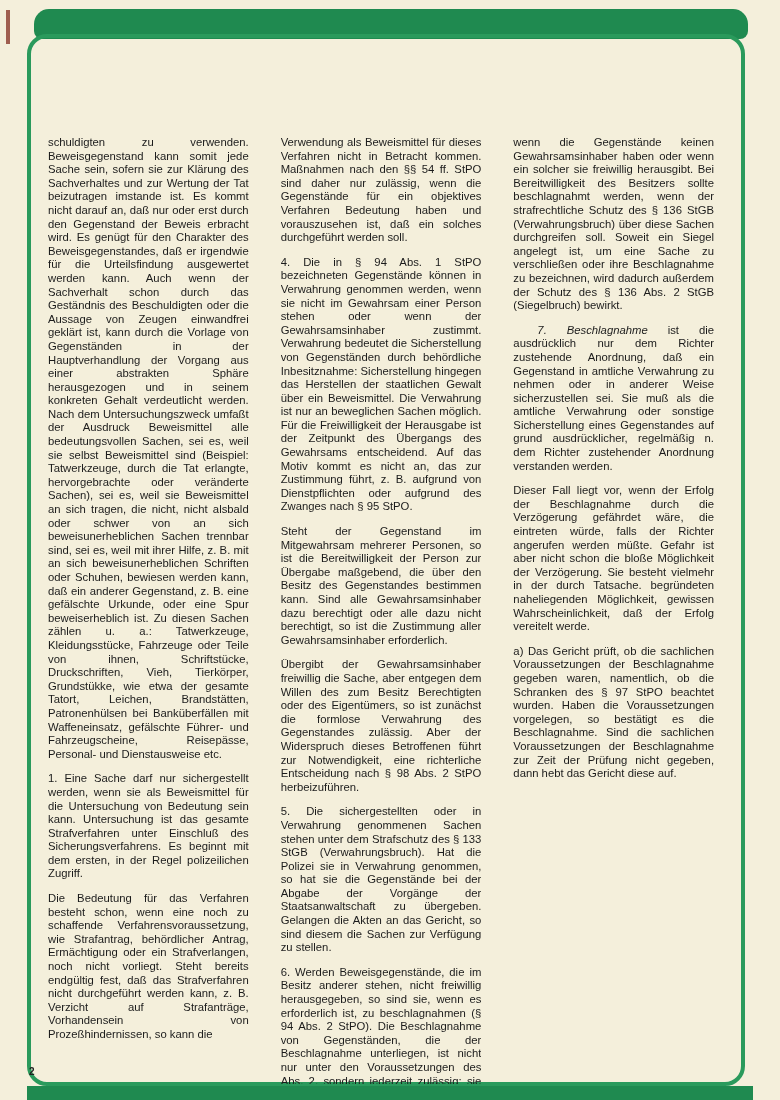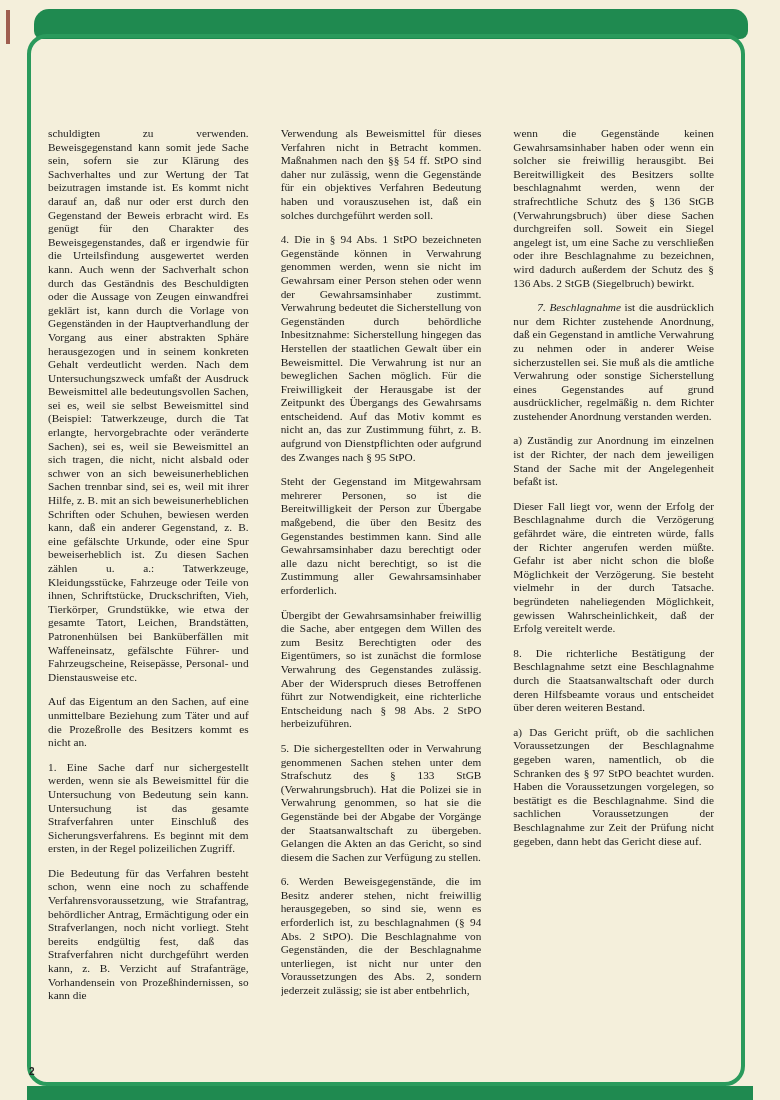--- a/index.html
+++ b/index.html
@@ -19,22 +19,22 @@
   }
   .bottom-bar{
     position:absolute;left:27px;top:1086px;width:726px;height:14px;
     background:#1f8a50;
   }
   .scan-artifact{
     position:absolute;left:6px;top:10px;width:4px;height:34px;
     background:#8a3a2c;opacity:.8;
   }
   .text-area{
-    position:absolute;left:48px;top:127px;width:666px;height:948px;
-    display:flex;gap:32px;font-family:Liberation Serif, serif;
+    position:absolute;left:48px;top:136px;width:666px;height:948px;
+    display:flex;gap:32px;
   }
   .col{
     width:212px;height:948px;overflow:hidden;
     font-size:11.3px;line-height:13.6px;color:#1b1b1b;
     text-align:justify;
     -webkit-hyphens:auto;hyphens:auto;
   }
   .col p{margin:0 0 11px 0;}
   .col p em{font-style:italic;margin-left:24px;}
   .page-number{
@@ -46,35 +46,32 @@
 <body>
 
 <div class="scan-artifact"></div>
 <div class="top-bar"></div>
 <div class="frame"></div>
 <div class="bottom-bar"></div>
 
 <div class="text-area">
   <div class="col" lang="de">
       <p>schuldigten zu verwenden. Beweisgegenstand kann somit jede Sache sein, sofern sie zur Klärung des Sachverhaltes und zur Wertung der Tat beizutragen imstande ist. Es kommt nicht darauf an, daß nur oder erst durch den Gegenstand der Beweis erbracht wird. Es genügt für den Charakter des Beweisgegenstandes, daß er irgendwie für die Urteilsfindung ausgewertet werden kann. Auch wenn der Sachverhalt schon durch das Geständnis des Beschuldigten oder die Aussage von Zeugen einwandfrei geklärt ist, kann durch die Vorlage von Gegenständen in der Hauptverhandlung der Vorgang aus einer abstrakten Sphäre herausgezogen und in seinem konkreten Gehalt verdeutlicht werden. Nach dem Untersuchungszweck umfaßt der Ausdruck Beweismittel alle bedeutungsvollen Sachen, sei es, weil sie selbst Beweismittel sind (Beispiel: Tatwerkzeuge, durch die Tat erlangte, hervorgebrachte oder veränderte Sachen), sei es, weil sie Beweismittel an sich tragen, die nicht, nicht alsbald oder schwer von an sich beweisunerheblichen Sachen trennbar sind, sei es, weil mit ihrer Hilfe, z. B. mit an sich beweisunerheblichen Schriften oder Schuhen, bewiesen werden kann, daß ein anderer Gegenstand, z. B. eine gefälschte Urkunde, oder eine Spur beweiserheblich ist. Zu diesen Sachen zählen u. a.: Tatwerkzeuge, Kleidungsstücke, Fahrzeuge oder Teile von ihnen, Schriftstücke, Druckschriften, Vieh, Tierkörper, Grundstükke, wie etwa der gesamte Tatort, Leichen, Brandstätten, Patronenhülsen bei Banküberfällen mit Waffeneinsatz, gefälschte Führer- und Fahrzeugscheine, Reisepässe, Personal- und Dienstausweise etc.</p>
-      <p>Auf das Eigentum an den Sachen, auf eine unmittelbare Beziehung zum Täter und auf die Prozeßrolle des Besitzers kommt es nicht an.</p>
       <p>1. Eine Sache darf nur sichergestellt werden, wenn sie als Beweismittel für die Untersuchung von Bedeutung sein kann. Untersuchung ist das gesamte Strafverfahren unter Einschluß des Sicherungsverfahrens. Es beginnt mit dem ersten, in der Regel polizeilichen Zugriff.</p>
       <p>Die Bedeutung für das Verfahren besteht schon, wenn eine noch zu schaffende Verfahrensvoraussetzung, wie Strafantrag, behördlicher Antrag, Ermächtigung oder ein Strafverlangen, noch nicht vorliegt. Steht bereits endgültig fest, daß das Strafverfahren nicht durchgeführt werden kann, z. B. Verzicht auf Strafanträge, Vorhandensein von Prozeßhindernissen, so kann die</p>
     </div>
   <div class="col" lang="de">
       <p>Verwendung als Beweismittel für dieses Verfahren nicht in Betracht kommen. Maßnahmen nach den §§ 54 ff. StPO sind daher nur zulässig, wenn die Gegenstände für ein objektives Verfahren Bedeutung haben und vorauszusehen ist, daß ein solches durchgeführt werden soll.</p>
       <p>4. Die in § 94 Abs. 1 StPO bezeichneten Gegenstände können in Verwahrung genommen werden, wenn sie nicht im Gewahrsam einer Person stehen oder wenn der Gewahrsamsinhaber zustimmt. Verwahrung bedeutet die Sicherstellung von Gegenständen durch behördliche Inbesitznahme: Sicherstellung hingegen das Herstellen der staatlichen Gewalt über ein Beweismittel. Die Verwahrung ist nur an beweglichen Sachen möglich. Für die Freiwilligkeit der Herausgabe ist der Zeitpunkt des Übergangs des Gewahrsams entscheidend. Auf das Motiv kommt es nicht an, das zur Zustimmung führt, z. B. aufgrund von Dienstpflichten oder aufgrund des Zwanges nach § 95 StPO.</p>
       <p>Steht der Gegenstand im Mitgewahrsam mehrerer Personen, so ist die Bereitwilligkeit der Person zur Übergabe maßgebend, die über den Besitz des Gegenstandes bestimmen kann. Sind alle Gewahrsamsinhaber dazu berechtigt oder alle dazu nicht berechtigt, so ist die Zustimmung aller Gewahrsamsinhaber erforderlich.</p>
       <p>Übergibt der Gewahrsamsinhaber freiwillig die Sache, aber entgegen dem Willen des zum Besitz Berechtigten oder des Eigentümers, so ist zunächst die formlose Verwahrung des Gegenstandes zulässig. Aber der Widerspruch dieses Betroffenen führt zur Notwendigkeit, eine richterliche Entscheidung nach § 98 Abs. 2 StPO herbeizuführen.</p>
       <p>5. Die sichergestellten oder in Verwahrung genommenen Sachen stehen unter dem Strafschutz des § 133 StGB (Verwahrungsbruch). Hat die Polizei sie in Verwahrung genommen, so hat sie die Gegenstände bei der Abgabe der Vorgänge der Staatsanwaltschaft zu übergeben. Gelangen die Akten an das Gericht, so sind diesem die Sachen zur Verfügung zu stellen.</p>
       <p>6. Werden Beweisgegenstände, die im Besitz anderer stehen, nicht freiwillig herausgegeben, so sind sie, wenn es erforderlich ist, zu beschlagnahmen (§ 94 Abs. 2 StPO). Die Beschlagnahme von Gegenständen, die der Beschlagnahme unterliegen, ist nicht nur unter den Voraussetzungen des Abs. 2, sondern jederzeit zulässig; sie ist aber entbehrlich,</p>
     </div>
   <div class="col" lang="de">
       <p>wenn die Gegenstände keinen Gewahrsamsinhaber haben oder wenn ein solcher sie freiwillig herausgibt. Bei Bereitwilligkeit des Besitzers sollte beschlagnahmt werden, wenn der strafrechtliche Schutz des § 136 StGB (Verwahrungsbruch) über diese Sachen durchgreifen soll. Soweit ein Siegel angelegt ist, um eine Sache zu verschließen oder ihre Beschlagnahme zu bezeichnen, wird dadurch außerdem der Schutz des § 136 Abs. 2 StGB (Siegelbruch) bewirkt.</p>
       <p><em>7. Beschlagnahme</em> ist die ausdrücklich nur dem Richter zustehende Anordnung, daß ein Gegenstand in amtliche Verwahrung zu nehmen oder in anderer Weise sicherzustellen sei. Sie muß als die amtliche Verwahrung oder sonstige Sicherstellung eines Gegenstandes auf grund ausdrücklicher, regelmäßig n. dem Richter zustehender Anordnung verstanden werden.</p>
-      <p>a) Zuständig zur Anordnung im einzelnen ist der Richter, der nach dem jeweiligen Stand der Sache mit der Angelegenheit befaßt ist.</p>
       <p>Dieser Fall liegt vor, wenn der Erfolg der Beschlagnahme durch die Verzögerung gefährdet wäre, die eintreten würde, falls der Richter angerufen werden müßte. Gefahr ist aber nicht schon die bloße Möglichkeit der Verzögerung. Sie besteht vielmehr in der durch Tatsache. begründeten naheliegenden Möglichkeit, gewissen Wahrscheinlichkeit, daß der Erfolg vereitelt werde.</p>
-      <p>8. Die richterliche Bestätigung der Beschlagnahme setzt eine Beschlagnahme durch die Staatsanwaltschaft oder durch deren Hilfsbeamte voraus und entscheidet über deren weiteren Bestand.</p>
       <p>a) Das Gericht prüft, ob die sachlichen Voraussetzungen der Beschlagnahme gegeben waren, namentlich, ob die Schranken des § 97 StPO beachtet wurden. Haben die Voraussetzungen vorgelegen, so bestätigt es die Beschlagnahme. Sind die sachlichen Voraussetzungen der Beschlagnahme zur Zeit der Prüfung nicht gegeben, dann hebt das Gericht diese auf.</p>
     </div>
 </div>
 
 <div class="page-number">2</div>
 
 </body></html>

